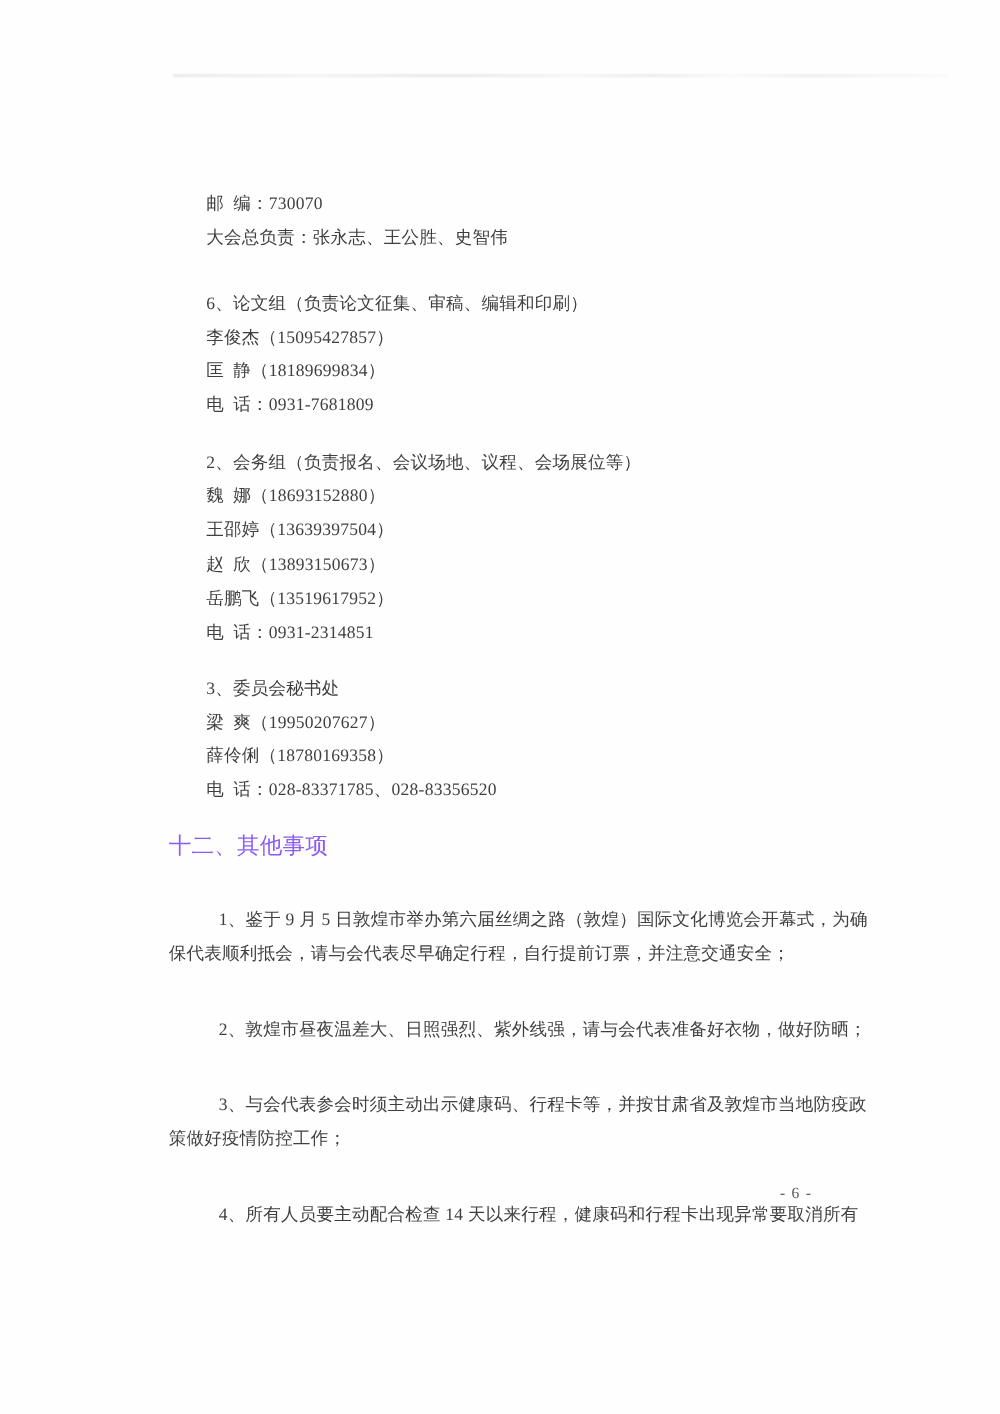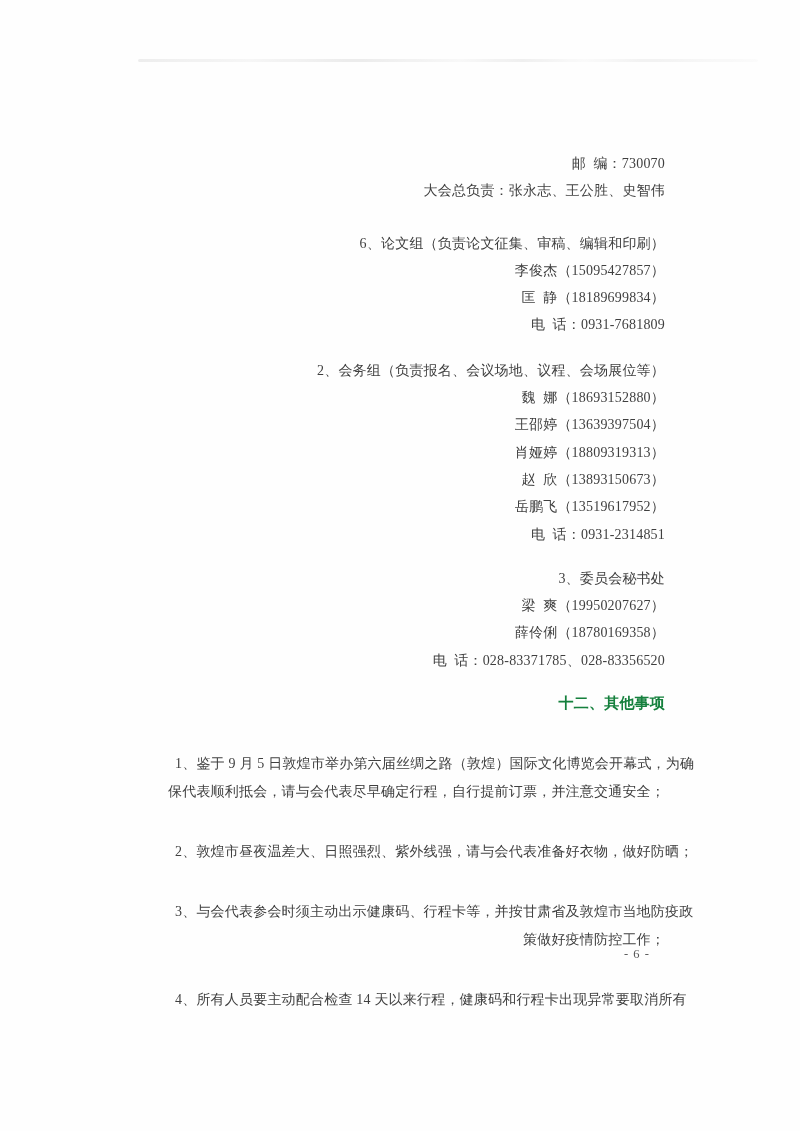--- a/index.html
+++ b/index.html
@@ -8,21 +8,20 @@
     background: #ffffff;
   }
   .page {
     position: relative;
     width: 800px;
     height: 1131px;
     background: #fefefe;
     overflow: hidden;
     font-family: "Liberation Serif", "DejaVu Serif", serif;
     color: #3f3f3f;
-    text-align: right;
   }
   
   .scan-artifact {
     position: absolute;
     top: 59px;
     left: 138px;
     width: 620px;
     height: 3px;
     border-radius: 2px;
     background: linear-gradient(90deg,
@@ -39,23 +38,23 @@
   }
   .line {
     font-size: 14px;
     line-height: 27.3px;
     white-space: pre;
     letter-spacing: 0.2px;
   }
   .ind30 { padding-left: 30px; }
   .ind40 { padding-left: 40px; margin-top: 33px; }
   .heading {
-    font-weight: bold;
-    color: #15803d;
-    font-size: 15px;
+    font-weight: normal;
+    color: #8b5cf6;
+    font-size: 18px;
   }
   .sp25 { height: 25px; }
   .sp18 { height: 18px; }
   .sp17 { height: 17px; }
   .sp16 { height: 16px; }
   .footer {
     position: absolute;
     top: 944px;
     left: 624px;
     font-size: 12.5px;
@@ -82,21 +81,20 @@
     <div class="line ind30">6、论文组（负责论文征集、审稿、编辑和印刷）</div>
     <div class="line ind30">李俊杰（15095427857）</div>
     <div class="line ind30">匡  静（18189699834）</div>
     <div class="line ind30">电  话：0931-7681809</div>
 
     <div class="sp18"></div>
 
     <div class="line ind30">2、会务组（负责报名、会议场地、议程、会场展位等）</div>
     <div class="line ind30">魏  娜（18693152880）</div>
     <div class="line ind30">王邵婷（13639397504）</div>
-    <div class="line ind30">肖娅婷（18809319313）</div>
     <div class="line ind30">赵  欣（13893150673）</div>
     <div class="line ind30">岳鹏飞（13519617952）</div>
     <div class="line ind30">电  话：0931-2314851</div>
 
     <div class="sp17"></div>
 
     <div class="line ind30">3、委员会秘书处</div>
     <div class="line ind30">梁  爽（19950207627）</div>
     <div class="line ind30">薛伶俐（18780169358）</div>
     <div class="line ind30">电  话：028-83371785、028-83356520</div>

